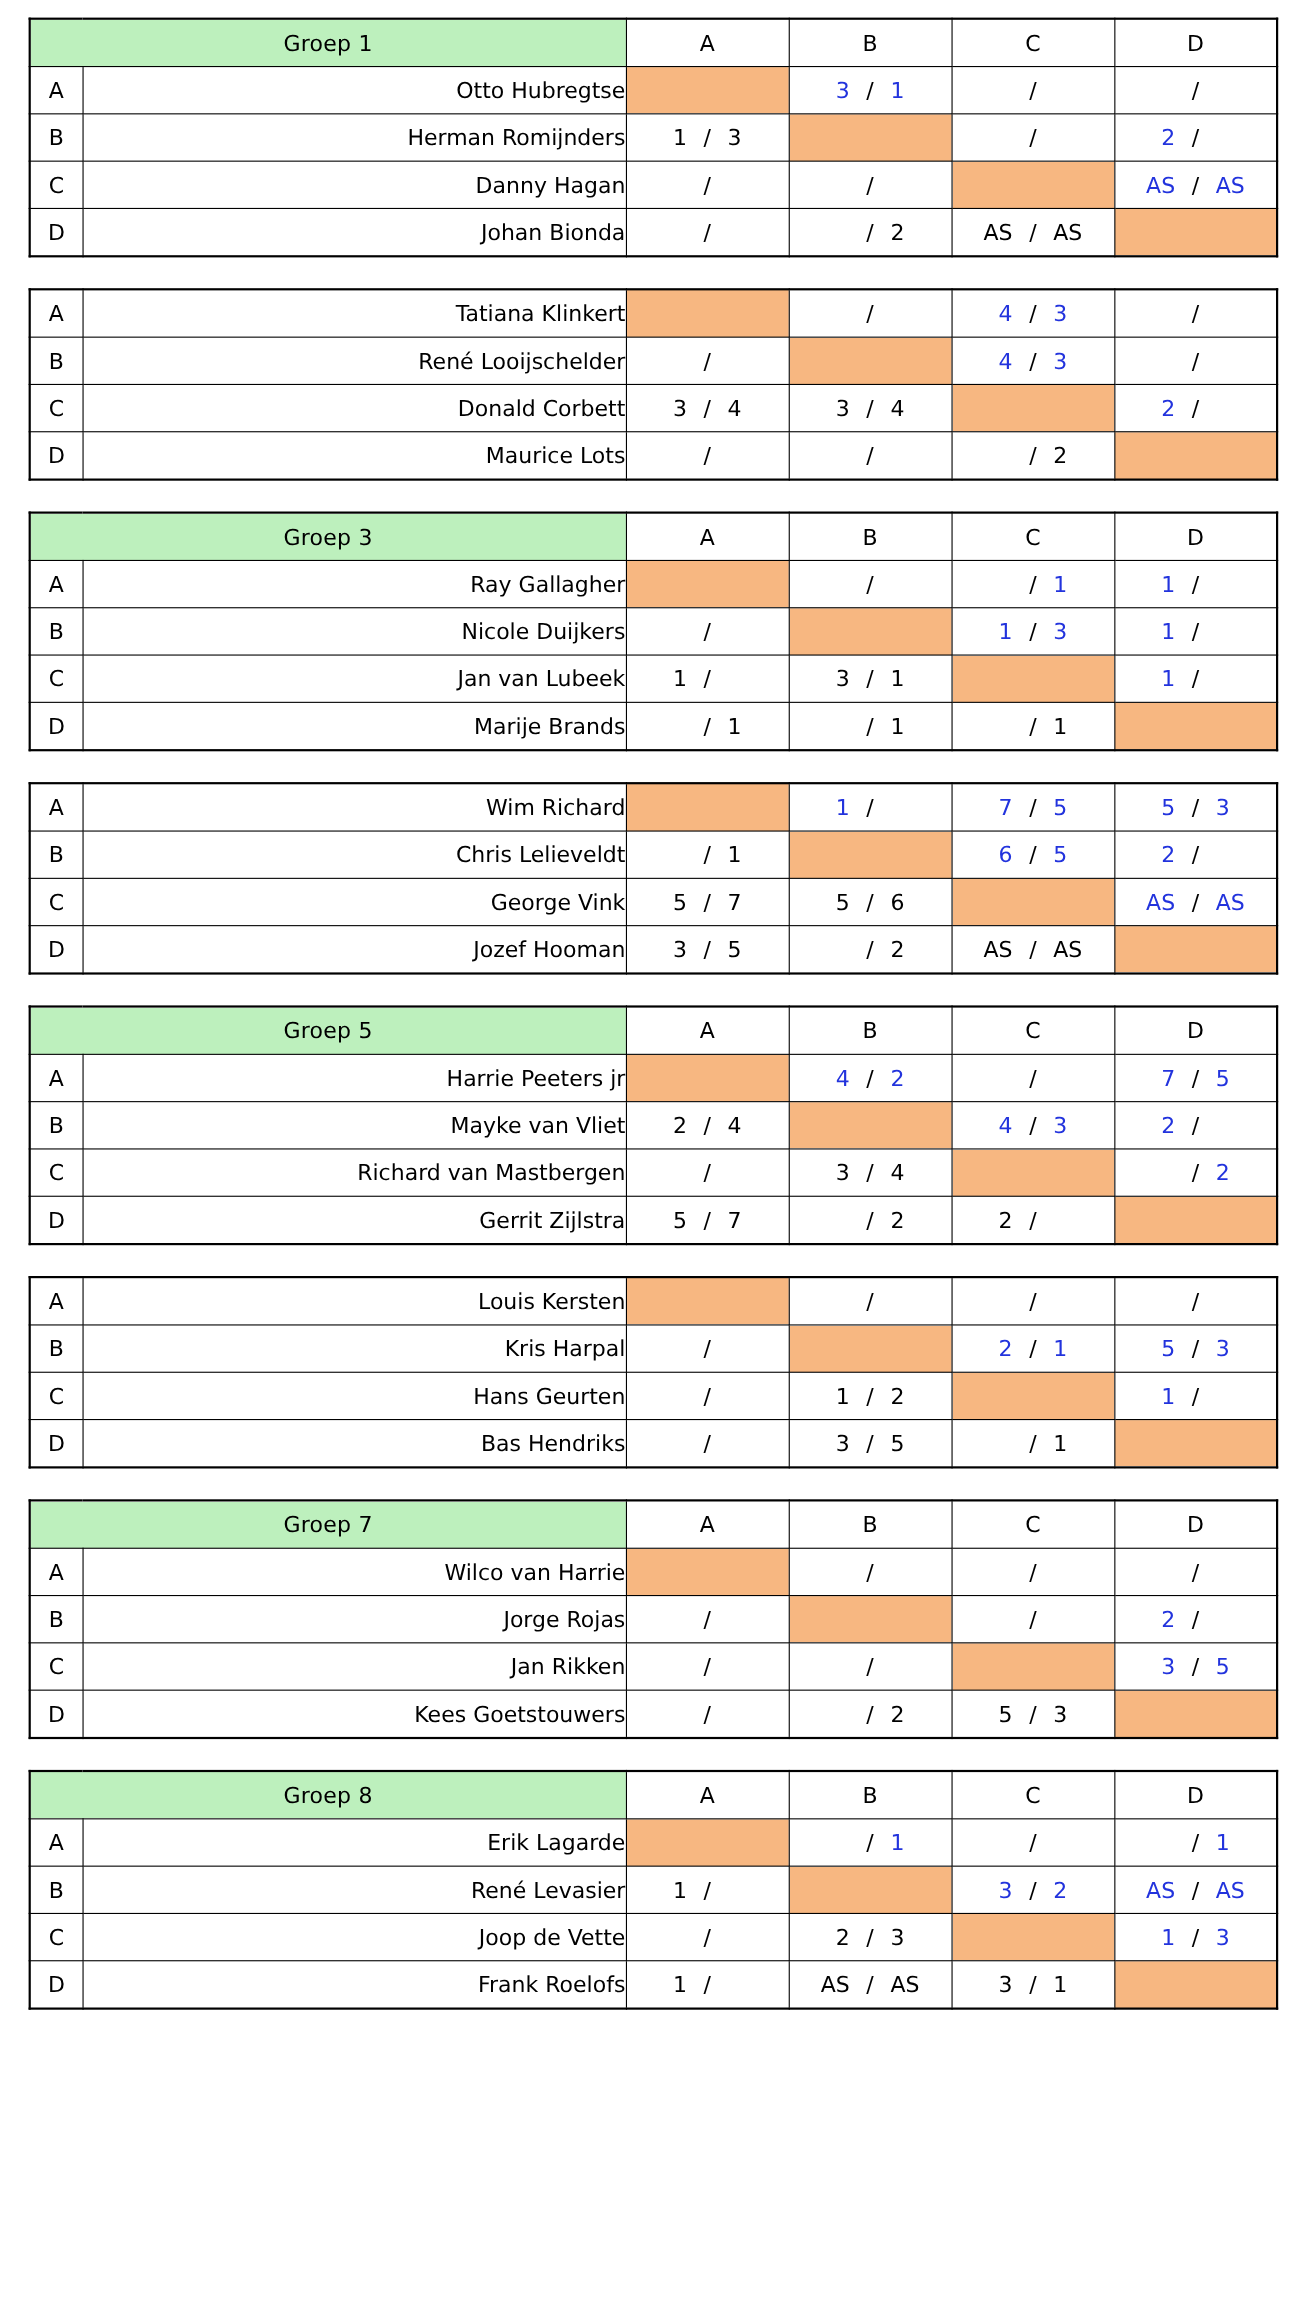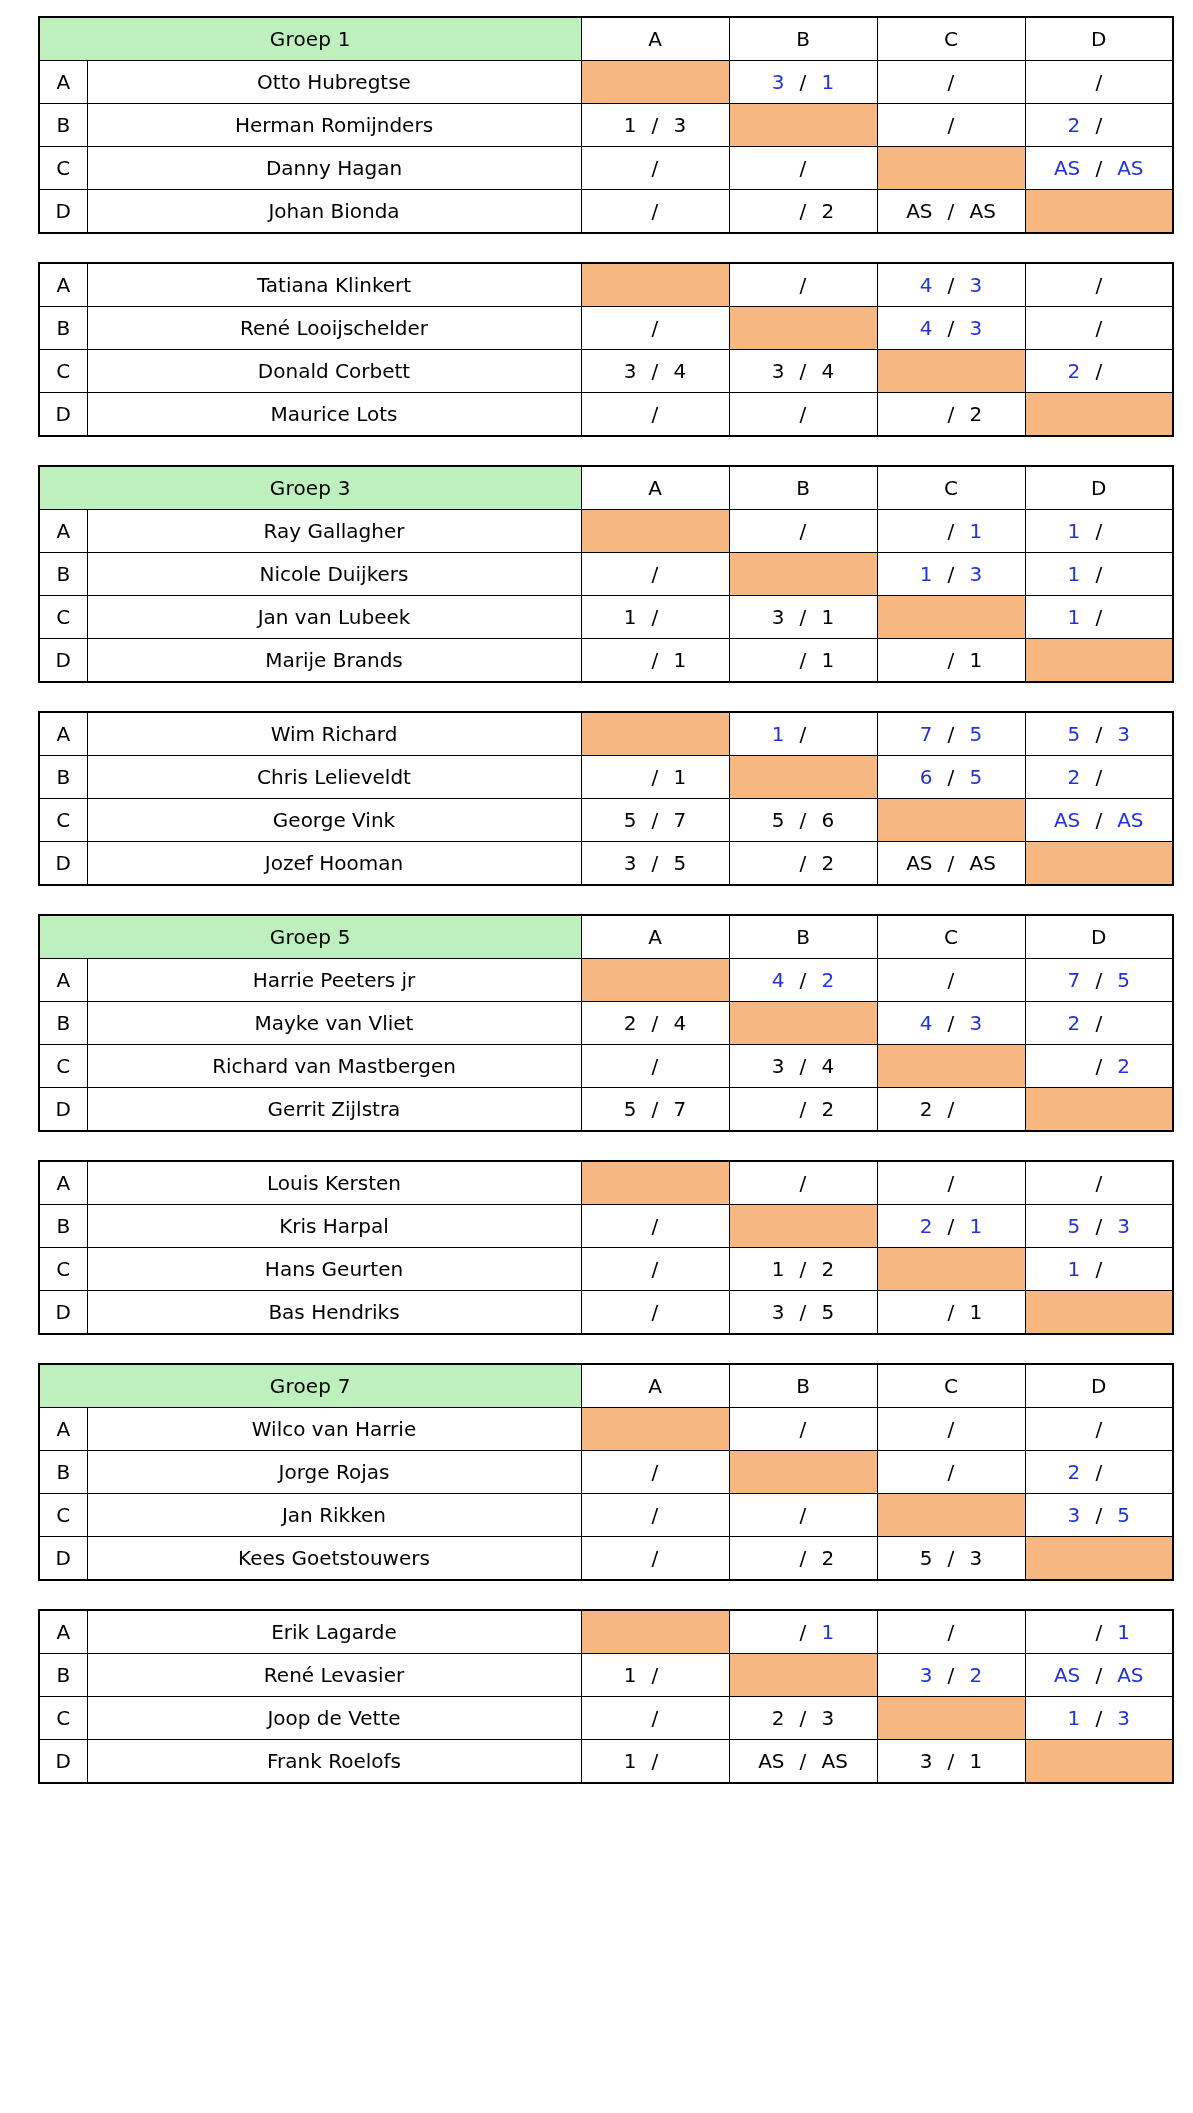--- a/index.html
+++ b/index.html
@@ -17,21 +17,21 @@
     padding: 16px 20px 20px 20px;
   }
   .group-block {
     margin: 0 0 28px 0;
     width: 1153px;
   }
   table.group-table {
     border-collapse: collapse;
     table-layout: fixed;
     width: 1135px;
-    margin-left: 18px;
+    margin-left: 6px;
     border: 2px solid #000000;
   }
   table.group-table td {
     border: 1px solid #000000;
     height: 42px;
     padding: 0;
     font-size: 20px;
     color: #000000;
     vertical-align: middle;
     overflow: hidden;
@@ -49,21 +49,21 @@
   }
   .hdr-opp {
     text-align: center;
     font-size: 21px;
   }
   .cell-letter {
     text-align: center;
     font-size: 20px;
   }
   .cell-name {
-    text-align: center;
+    text-align: right;
     padding-left: 14px;
     font-size: 21px;
   }
   .cell-diag {
     background: #f7b781;
   }
   .score {
     display: flex;
     align-items: center;
     justify-content: center;
@@ -950,20 +950,27 @@
         <colgroup>
           <col class="c-letter">
           <col class="c-name">
           <col class="c-opp">
           <col class="c-opp">
           <col class="c-opp">
           <col class="c-opp">
         </colgroup>
         <tbody>
           <tr>
+            <td class="hdr-title" colspan="2">Groep 8</td>
+            <td class="hdr-opp">A</td>
+            <td class="hdr-opp">B</td>
+            <td class="hdr-opp">C</td>
+            <td class="hdr-opp">D</td>
+          </tr>
+          <tr>
             <td class="cell-letter">A</td>
             <td class="cell-name">Erik Lagarde</td>
             <td class="cell-diag"></td>
             <td>
               <div class="score">
                 <span class="left lose"></span>
                 <span class="sep">/</span>
                 <span class="right win">1</span>
               </div>
             </td>

